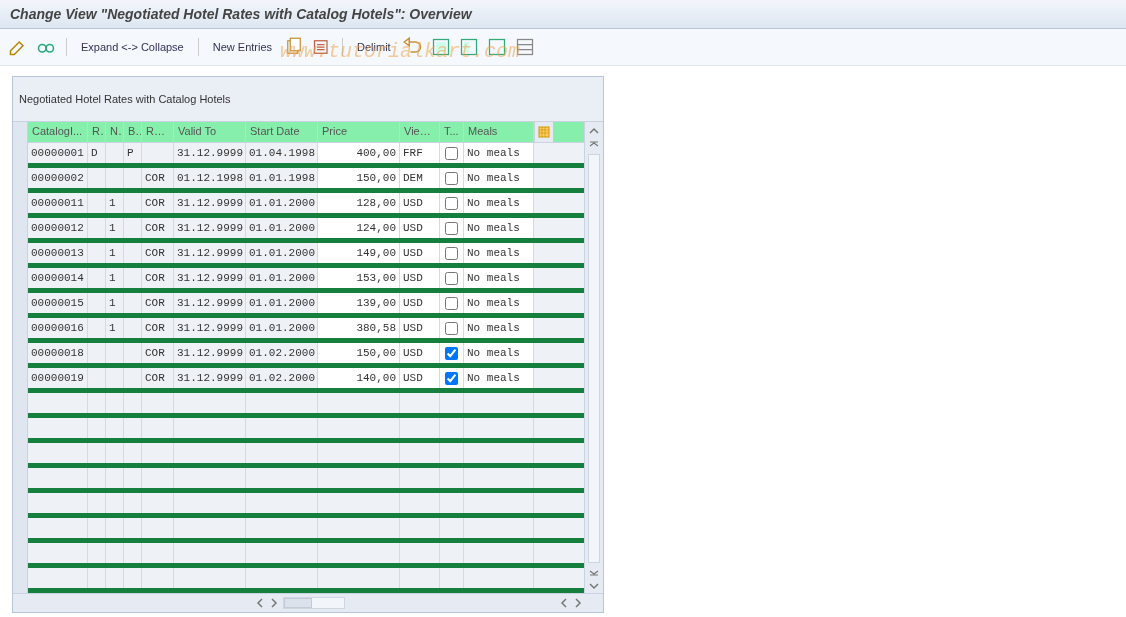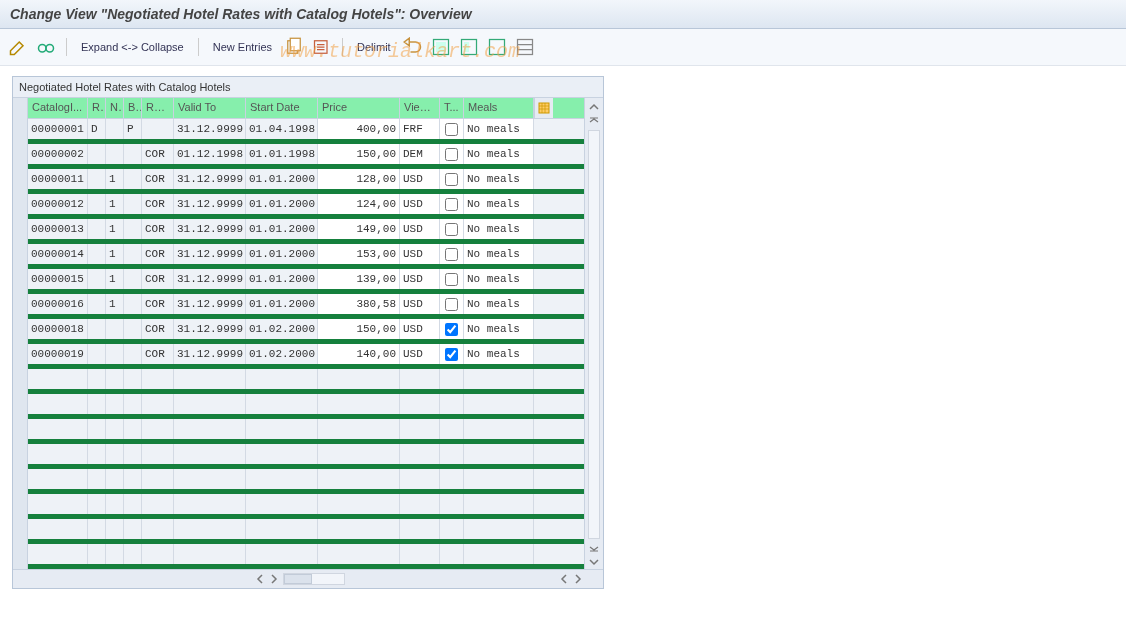--- a/index.html
+++ b/index.html
@@ -3,21 +3,21 @@
 <meta charset="utf-8">
 <style>
 html,body{margin:0;padding:0;font-family:Arial,Tahoma,sans-serif;font-size:11px;color:#333;background:#fff;width:1126px;height:617px;overflow:hidden}
 .title-bar{background:linear-gradient(#f2f6fb,#dde6f1);border-bottom:1px solid #b8c6d8;padding:6px 10px;font-style:italic;font-weight:bold;font-size:14px;color:#444}
 .toolbar{display:flex;align-items:center;gap:8px;padding:4px 8px;background:#f5f8fc;border-bottom:1px solid #e0e5ec;height:28px}
 .toolbar .sep{width:1px;height:18px;background:#ccc;margin:0 2px}
 .tb-btn{display:inline-flex;align-items:center;justify-content:center;width:20px;height:20px;cursor:pointer;color:#666}
 .tb-text{color:#335;cursor:pointer;padding:0 4px}
 .watermark{position:absolute;top:40px;left:280px;color:#f2a34a;opacity:.55;font-size:20px;font-style:italic;pointer-events:none;font-family:Liberation Mono, monospace}
 .panel{margin:10px 12px;border:1px solid #b8c6d8;background:#eef2f7;width:590px;position:relative}
-.panel-title{background:#eaeff6;border-bottom:1px solid #c8d2e0;padding:4px 6px;color:#333}
+.panel-title{background:#eaeff6;border-bottom:1px solid #c8d2e0;padding:16px 6px;color:#333}
 .tbl-wrap{display:flex}
 .tbl-left-gutter{width:14px;background:#dfe6ef;border-right:1px solid #c8d2e0}
 .tbl-main{flex:1}
 .hdr-row{display:flex;background:#86efac;border-bottom:1px solid #c8d2e0}
 .hdr-cell{border-right:1px solid #c8d2e0;padding:3px 4px;color:#555;overflow:hidden;white-space:nowrap;text-overflow:ellipsis;box-sizing:border-box;height:20px}
 .cfg-cell{width:18px;background:#e6ebf3;border-left:1px solid #c8d2e0;display:flex;align-items:center;justify-content:center}
 .cfg-cell svg{width:12px;height:12px}
 .body-row{display:flex;height:20px;border-bottom:5px solid #15803d}
 .body-cell{border-right:1px solid #d3dae4;padding:2px 3px;box-sizing:border-box;overflow:hidden;white-space:nowrap;font-family:'Courier New',monospace;background:#fff;color:#333;display:flex;align-items:center}
 .body-cell.ro{background:#eef2f7}

